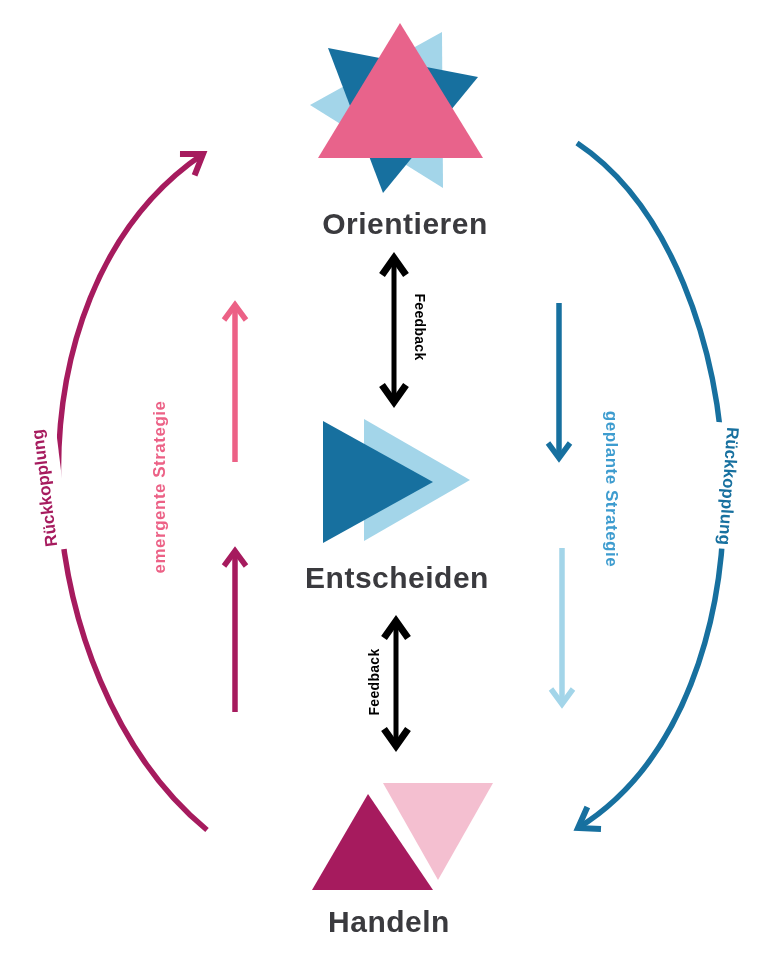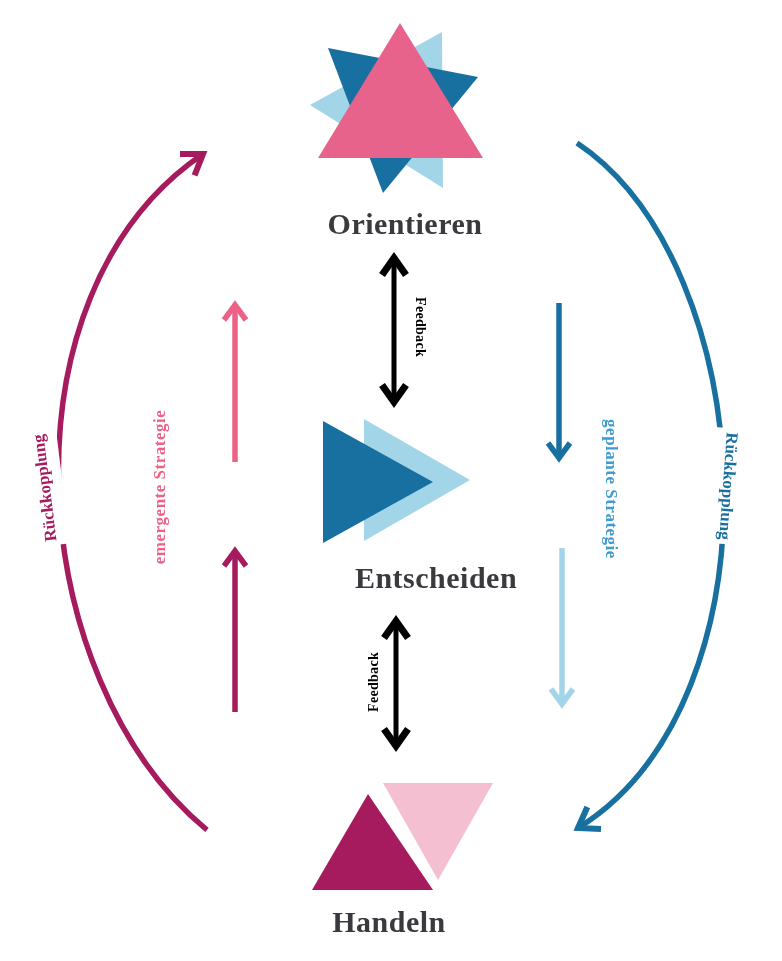--- a/index.html
+++ b/index.html
@@ -1,20 +1,20 @@
 <!DOCTYPE html>
 <html><head>
 <meta charset="utf-8">
 <style>
   html,body{margin:0;padding:0;background:#ffffff;}
   .stage{
     position:relative;
     width:782px;height:961px;
     background:#ffffff;
-    font-family:Liberation Serif, serif;
+    font-family:Liberation Sans, sans-serif;
     overflow:hidden;
   }
   .stage svg.layer{position:absolute;left:0;top:0;}
   .abs{position:absolute;transform:translate(-50%,-50%);white-space:nowrap;}
   .node-label{
     font-size:30px;font-weight:700;color:#3a3a3e;letter-spacing:0.5px;
   }
   .side-label{
     font-size:17px;font-weight:700;letter-spacing:0.5px;
   }
@@ -84,21 +84,21 @@
     <line x1="235" y1="712" x2="235" y2="551" stroke="#a61b5e" stroke-width="5.5" marker-end="url(#chevMagenta)"></line>
 
     <line x1="559" y1="303" x2="559" y2="458" stroke="#17709f" stroke-width="5.5" marker-end="url(#chevDBlue)"></line>
     <line x1="562" y1="548" x2="562" y2="704" stroke="#a3d5e9" stroke-width="5.5" marker-end="url(#chevLBlue)"></line>
 
     <path d="M 207 830 C 25 680, -5 295, 203 154" fill="none" stroke="#a61b5e" stroke-width="5.5" marker-end="url(#chevMagentaLg)"></path>
     <path d="M 577 143 C 760 265, 785 700, 578 828" fill="none" stroke="#17709f" stroke-width="5.5" marker-end="url(#chevDBlueLg)"></path>
   </svg>
 
   <div class="abs node-label" style="left:405px;top:224px;">Orientieren</div>
-  <div class="abs node-label" style="left:397px;top:578px;margin-left:39px;">Entscheiden</div>
+  <div class="abs node-label" style="left:397px;top:578px;">Entscheiden</div>
   <div class="abs node-label" style="left:389px;top:922px;">Handeln</div>
 
   <div class="abs feedback-label rot90" style="left:420px;top:327px;">Feedback</div>
   <div class="abs feedback-label rotm90" style="left:374px;top:682px;">Feedback</div>
 
   <div class="abs side-label emergente rotm90" style="left:160px;top:487px;">emergente Strategie</div>
   <div class="abs side-label geplante rot90" style="left:611px;top:489px;">geplante Strategie</div>
 
   <div class="abs rueck rueck-left" style="left:45px;top:488px;">Rückkopplung</div>
   <div class="abs rueck rueck-right" style="left:728px;top:486px;">Rückkopplung</div>

